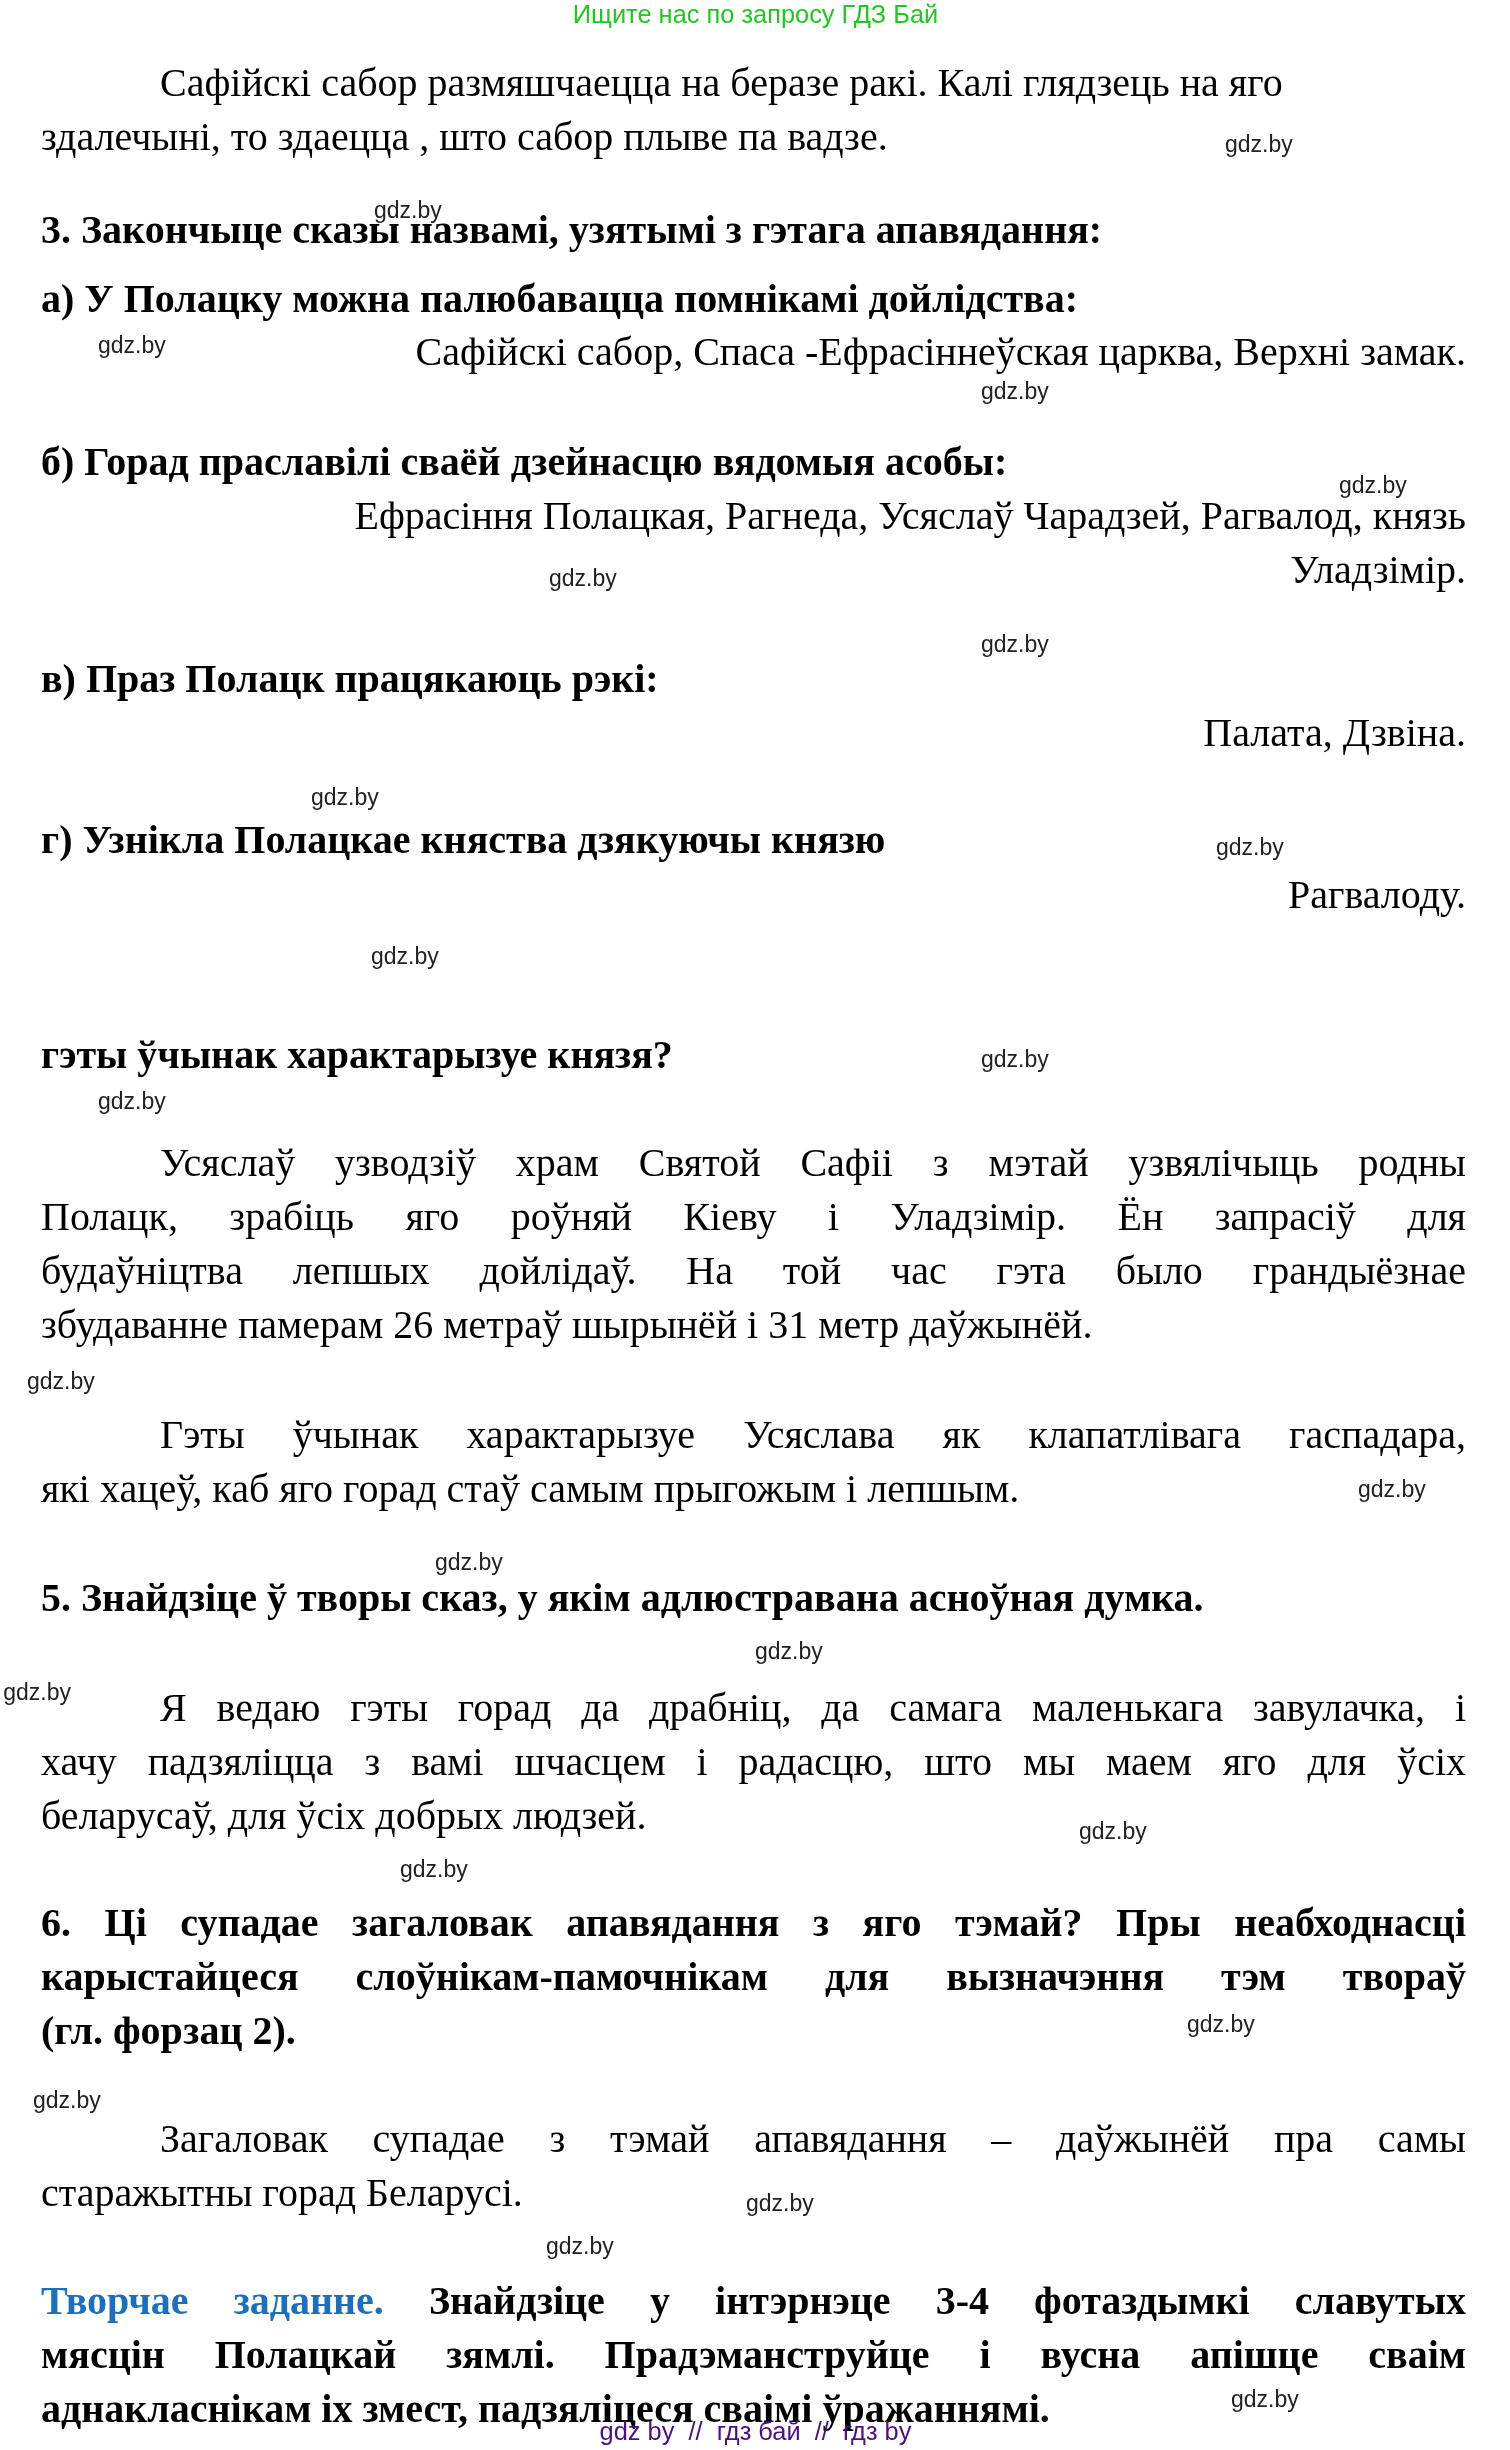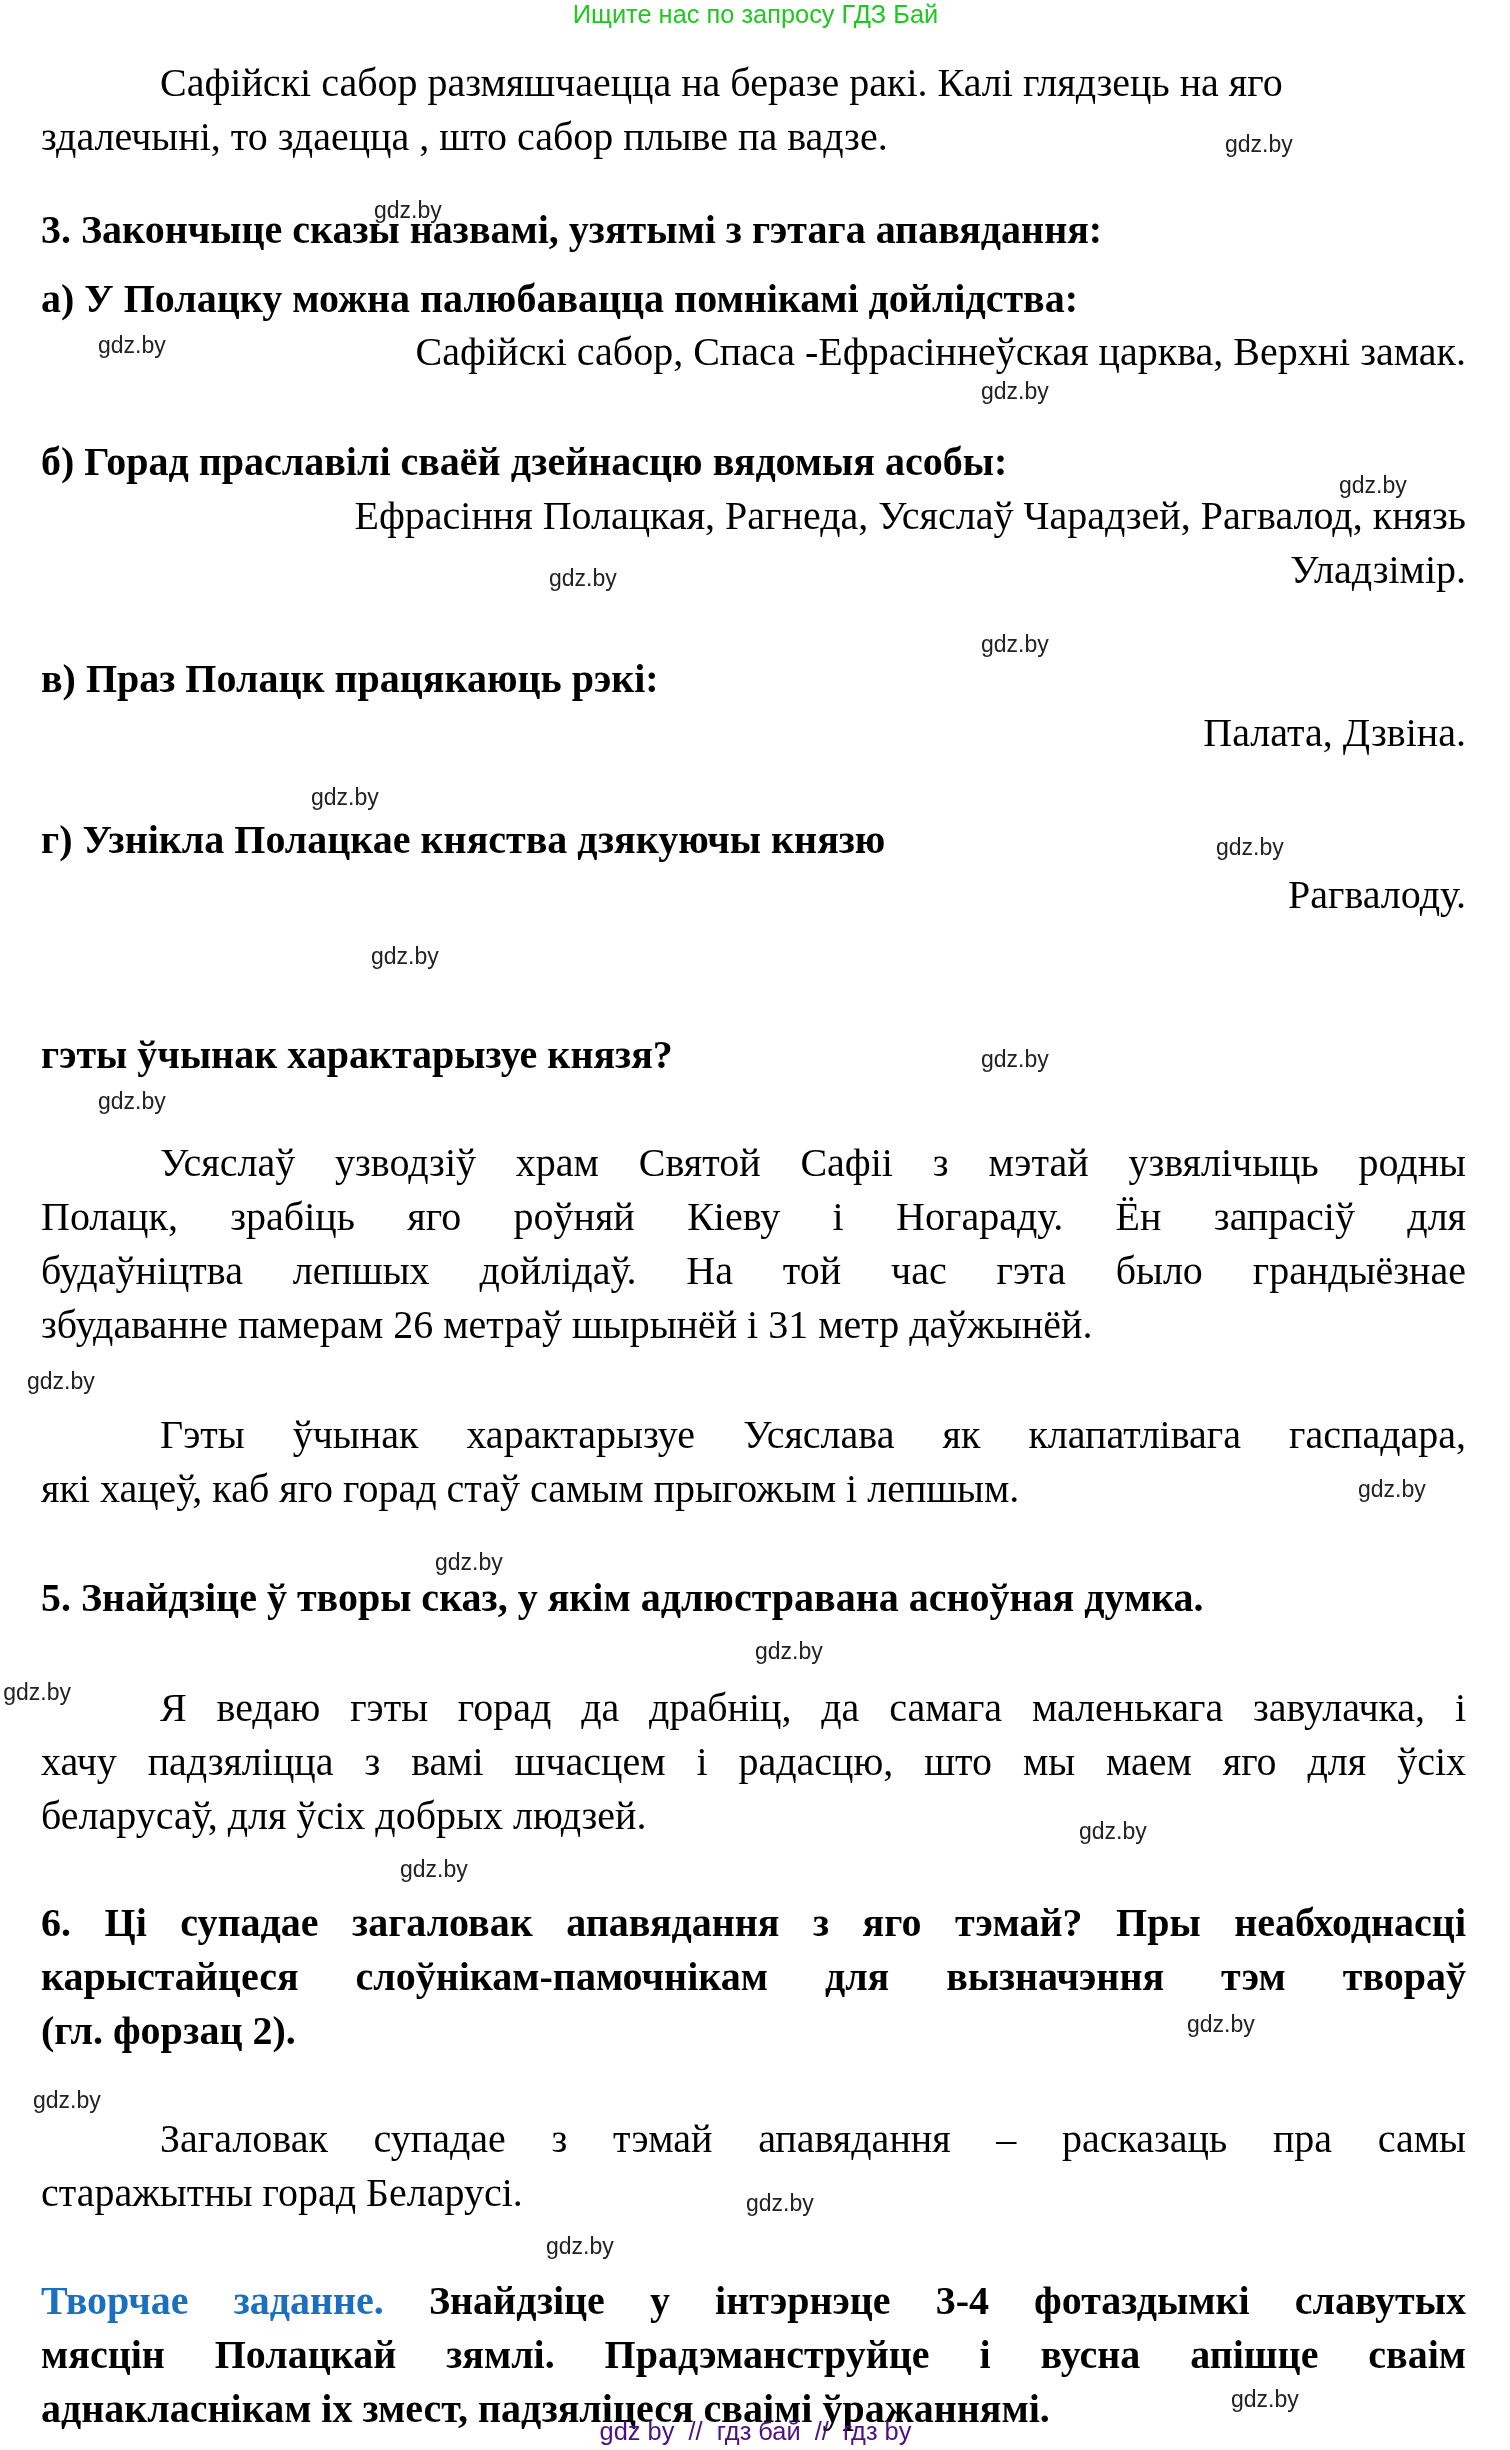--- a/index.html
+++ b/index.html
@@ -62,21 +62,21 @@
   <div class="ln b" style="top:816px;">г) Узнікла Полацкае княства дзякуючы князю</div>
   <div class="wm" style="left:1216px;top:835px;">gdz.by</div>
   <div class="ln right" style="top:871px;">Рагвалоду.</div>
 
   <div class="wm" style="left:371px;top:944px;">gdz.by</div>
   <div class="ln b" style="top:1031px;">гэты ўчынак характарызуе князя?</div>
   <div class="wm" style="left:981px;top:1047px;">gdz.by</div>
   <div class="wm" style="left:98px;top:1089px;">gdz.by</div>
 
   <div class="ln ind just" style="top:1139px;">Усяслаў узводзіў храм Святой Сафіі з мэтай узвялічыць родны</div>
-  <div class="ln just" style="top:1193px;">Полацк, зрабіць яго роўняй Кіеву і Ногараду. Ён запрасіў для</div>
+  <div class="ln just" style="top:1193px;">Полацк, зрабіць яго роўняй Кіеву і Уладзімір. Ён запрасіў для</div>
   <div class="ln just" style="top:1247px;">будаўніцтва лепшых дойлідаў. На той час гэта было грандыёзнае</div>
   <div class="ln" style="top:1301px;">збудаванне памерам 26 метраў шырынёй і 31 метр даўжынёй.</div>
   <div class="wm" style="left:27px;top:1369px;">gdz.by</div>
 
   <div class="ln ind just" style="top:1411px;">Гэты ўчынак характарызуе Усяслава як клапатлівага гаспадара,</div>
   <div class="ln" style="top:1465px;">які хацеў, каб яго горад стаў самым прыгожым і лепшым.</div>
   <div class="wm" style="left:1358px;top:1477px;">gdz.by</div>
 
   <div class="wm" style="left:435px;top:1550px;">gdz.by</div>
   <div class="ln b" style="top:1574px;">5. Знайдзіце ў творы сказ, у якім адлюстравана асноўная думка.</div>
@@ -87,21 +87,21 @@
   <div class="ln" style="top:1792px;">беларусаў, для ўсіх добрых людзей.</div>
   <div class="wm" style="left:1079px;top:1819px;">gdz.by</div>
 
   <div class="wm" style="left:400px;top:1857px;">gdz.by</div>
   <div class="ln b just" style="top:1899px;">6. Ці супадае загаловак апавядання з яго тэмай? Пры неабходнасці</div>
   <div class="ln b just" style="top:1953px;font-family:Liberation Serif, serif;">карыстайцеся слоўнікам-памочнікам для вызначэння тэм твораў</div>
   <div class="ln b" style="top:2007px;">(гл. форзац 2).</div>
   <div class="wm" style="left:1187px;top:2012px;">gdz.by</div>
   <div class="wm" style="left:33px;top:2088px;">gdz.by</div>
 
-  <div class="ln ind just" style="top:2115px;">Загаловак супадае з тэмай апавядання – расказаць пра самы</div>
+  <div class="ln ind just" style="top:2115px;">Загаловак супадае з тэмай апавядання – даўжынёй пра самы</div>
   <div class="ln" style="top:2169px;">старажытны горад Беларусі.</div>
   <div class="wm" style="left:746px;top:2191px;">gdz.by</div>
   <div class="wm" style="left:546px;top:2234px;">gdz.by</div>
 
   <div class="ln b just" style="top:2277px;">
     <span class="blue">Творчае заданне.</span>
     <span>Знайдзіце у інтэрнэце 3-4 фотаздымкі славутых</span>
   </div>
   <div class="ln b just" style="top:2331px;">мясцін Полацкай зямлі. Прадэманструйце і вусна апішце сваім</div>
   <div class="ln b" style="top:2385px;">аднакласнікам іх змест, падзяліцеся сваімі ўражаннямі.</div>

